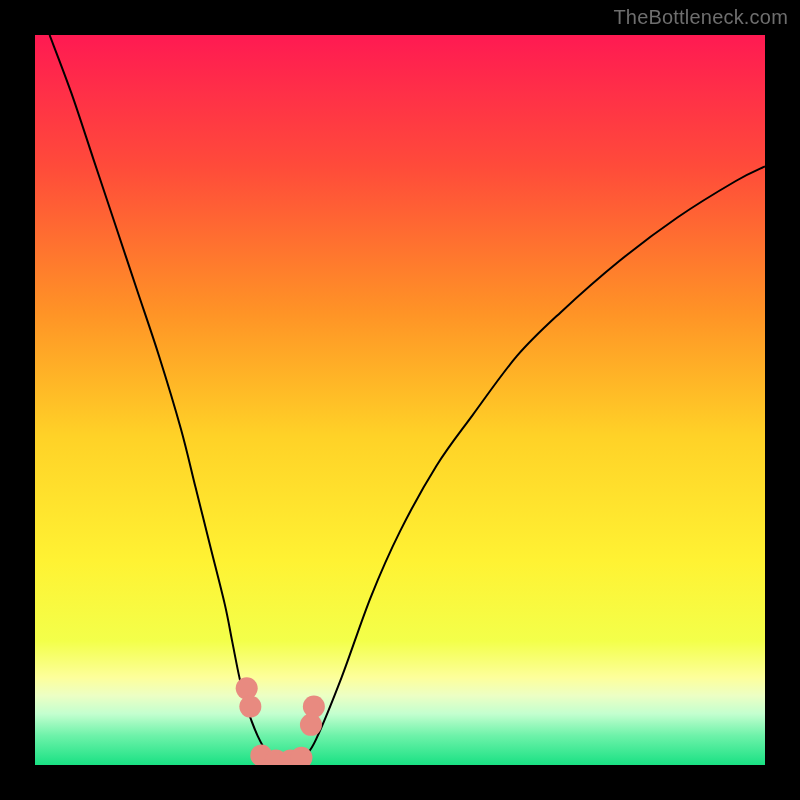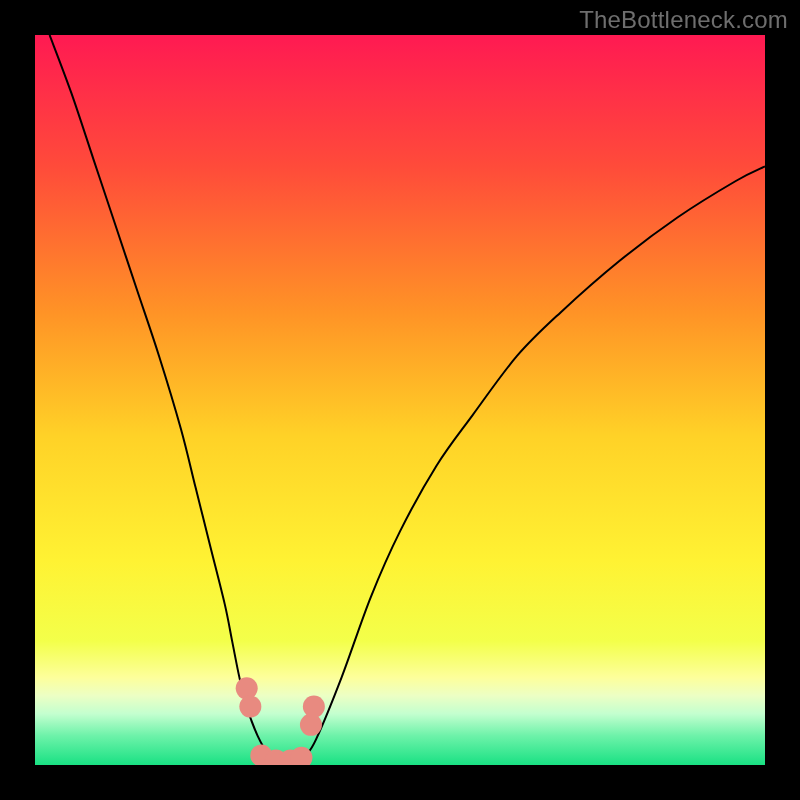--- a/index.html
+++ b/index.html
@@ -23,21 +23,21 @@
     top: 35px;
     width: 730px;
     height: 730px;
     overflow: hidden;
   }
   .attribution {
     position: absolute;
     top: 6px;
     right: 12px;
     color: #6e6e6e;
-    font-size: 24px;
+    font-size: 20px;
     letter-spacing: 0.2px;
     user-select: none;
   }
   svg { display: block; }
 </style>
 </head>
 <body>
 
 <div class="frame">
 

